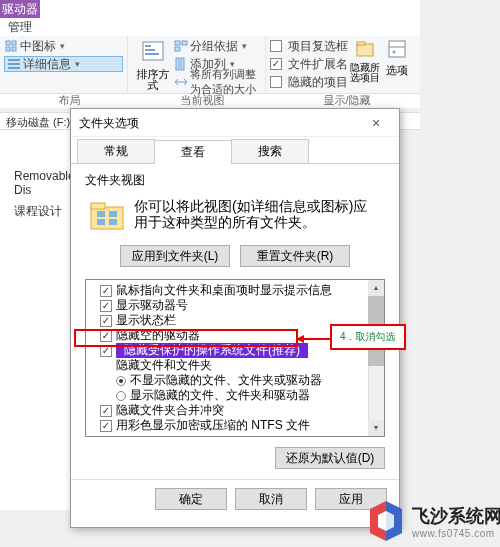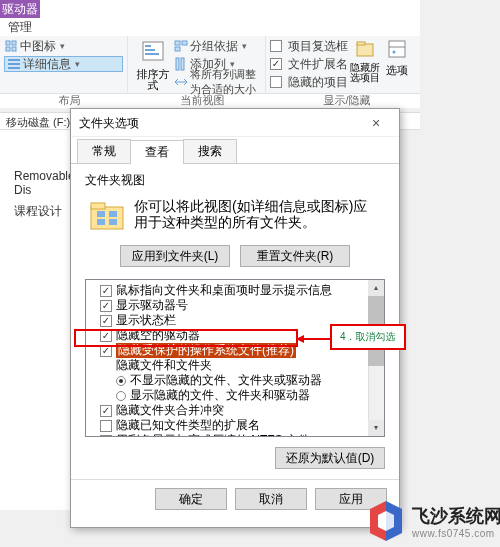--- a/index.html
+++ b/index.html
@@ -19,40 +19,40 @@
 .miniicon svg{width:14px;height:14px;}
 .dd{font-size:9px;color:#666;margin-left:2px;}
 .active-btn{background:#cde6f7;border:1px solid #7fb5e0;padding:0 2px;}
 .breadcrumb{position:absolute;left:0;top:112px;width:420px;border-top:1px solid #ddd;border-bottom:1px solid #ddd;height:18px;background:#fff;line-height:18px;padding-left:6px;color:#333;font-size:11px;}
 .sidebar{position:absolute;left:0;top:130px;width:98px;background:#fff;height:380px;border-right:1px solid #e5e5e5;padding-top:36px;}
 .sb-item{padding:3px 6px 3px 14px;font-size:12px;color:#333;}
 .dialog{position:absolute;left:70px;top:108px;width:330px;height:420px;background:#fff;border:1px solid #999;box-shadow:2px 2px 8px rgba(0,0,0,0.3);z-index:5;}
 .dlg-title{height:28px;line-height:28px;padding:0 8px;background:#fff;display:flex;justify-content:space-between;align-items:center;border-bottom:1px solid #eee;}
 .dlg-close{width:30px;text-align:center;font-size:14px;color:#555;}
 .tabsrow{display:flex;border-bottom:1px solid #ccc;padding-left:6px;gap:0;margin-top:2px;}
-.tabb{padding:3px 14px;border:1px solid #ccc;border-bottom:none;background:#f4f4f4;margin-right:-1px;font-size:12px;}
+.tabb{padding:3px 26px;border:1px solid #ccc;border-bottom:none;background:#f4f4f4;margin-right:-1px;font-size:12px;}
 .tabb.active{background:#fff;position:relative;top:1px;}
 .sect{padding:8px 14px;}
 .fvlabel{font-size:12px;margin-bottom:4px;}
 .fvbox{display:flex;border:1px solid transparent;}
 .fvicon{width:42px;height:42px;display:flex;align-items:center;justify-content:center;}
 .fvicon svg{width:36px;height:36px;}
 .fvtxt{flex:1;padding:4px 6px;font-size:14px;line-height:16px;}
 .fvbtns{display:flex;gap:10px;justify-content:center;margin-top:8px;}
 .wbtn{min-width:110px;height:22px;border:1px solid #adadad;background:#e1e1e1;font-size:12px;cursor:pointer;}
 .adv-label{padding:0 14px;margin-top:6px;font-size:12px;}
 .treebox{margin:4px 14px 0;border:1px solid #828790;height:158px;overflow:hidden;background:#fff;position:relative;padding:3px 2px;}
 .trow{display:flex;align-items:center;height:15px;line-height:15px;white-space:nowrap;}
 .ind1{padding-left:12px;}
 .ind2{padding-left:28px;}
 .ck{width:12px;height:12px;border:1px solid #888;margin-right:4px;display:inline-flex;align-items:center;justify-content:center;font-size:10px;color:#333;background:#fff;flex-shrink:0;}
 .ck.checked::after{content:"✓";font-size:10px;line-height:10px;}
 .rd{width:10px;height:10px;border:1px solid #888;border-radius:50%;margin-right:4px;display:inline-flex;align-items:center;justify-content:center;flex-shrink:0;}
 .rd.sel::after{content:"";width:4px;height:4px;background:#333;border-radius:50%;}
-.hlrow{background:#c2410c;color:#fff;display:inline-block;padding:0 2px;}
+.hlrow{background:#6d28d9;color:#fff;display:inline-block;padding:0 8px;}
 .redbox{position:absolute;border:2px solid #e60000;pointer-events:none;z-index:10;}
 .annot{position:absolute;border:2px solid #e60000;background:#fff;color:#15803d;font-size:10px;font-weight:500;padding:4px 8px;z-index:11;}
 .restorebtn-row{display:flex;justify-content:flex-end;padding:10px 14px 0;}
 .dlg-sep{height:1px;background:#ddd;margin:10px 0 0;}
 .dlg-foot{display:flex;justify-content:flex-end;gap:8px;padding:8px 12px 0;}
 .dlg-foot .wbtn{min-width:72px;}
 .logo{position:absolute;right:-2px;bottom:4px;display:flex;align-items:center;z-index:30;}
 .logo-mark{width:44px;height:44px;position:relative;}
 .logo-txt{margin-left:4px;}
 .logo-t1{font-size:18px;font-weight:bold;color:#222;}
@@ -251,24 +251,20 @@
       </div>
     <div class="trow ind2">
         <span class="rd"></span>
         <span>显示隐藏的文件、文件夹和驱动器</span>
       </div>
     <div class="trow ind1">
         <span class="ck checked"></span>
         <span>隐藏文件夹合并冲突</span>
       </div>
     <div class="trow ind1">
-        <span class="ck"></span>
-        <span>隐藏已知文件类型的扩展名</span>
-      </div>
-    <div class="trow ind1">
         <span class="ck checked"></span>
         <span>用彩色显示加密或压缩的 NTFS 文件</span>
       </div>
 
     <div class="sb">
       <div class="sb-ar" style="top:0;">▴</div>
       <div class="sb-thumb" style="top:16px;height:70px;"></div>
       <div class="sb-ar" style="bottom:0;">▾</div>
     </div>
   </div>

